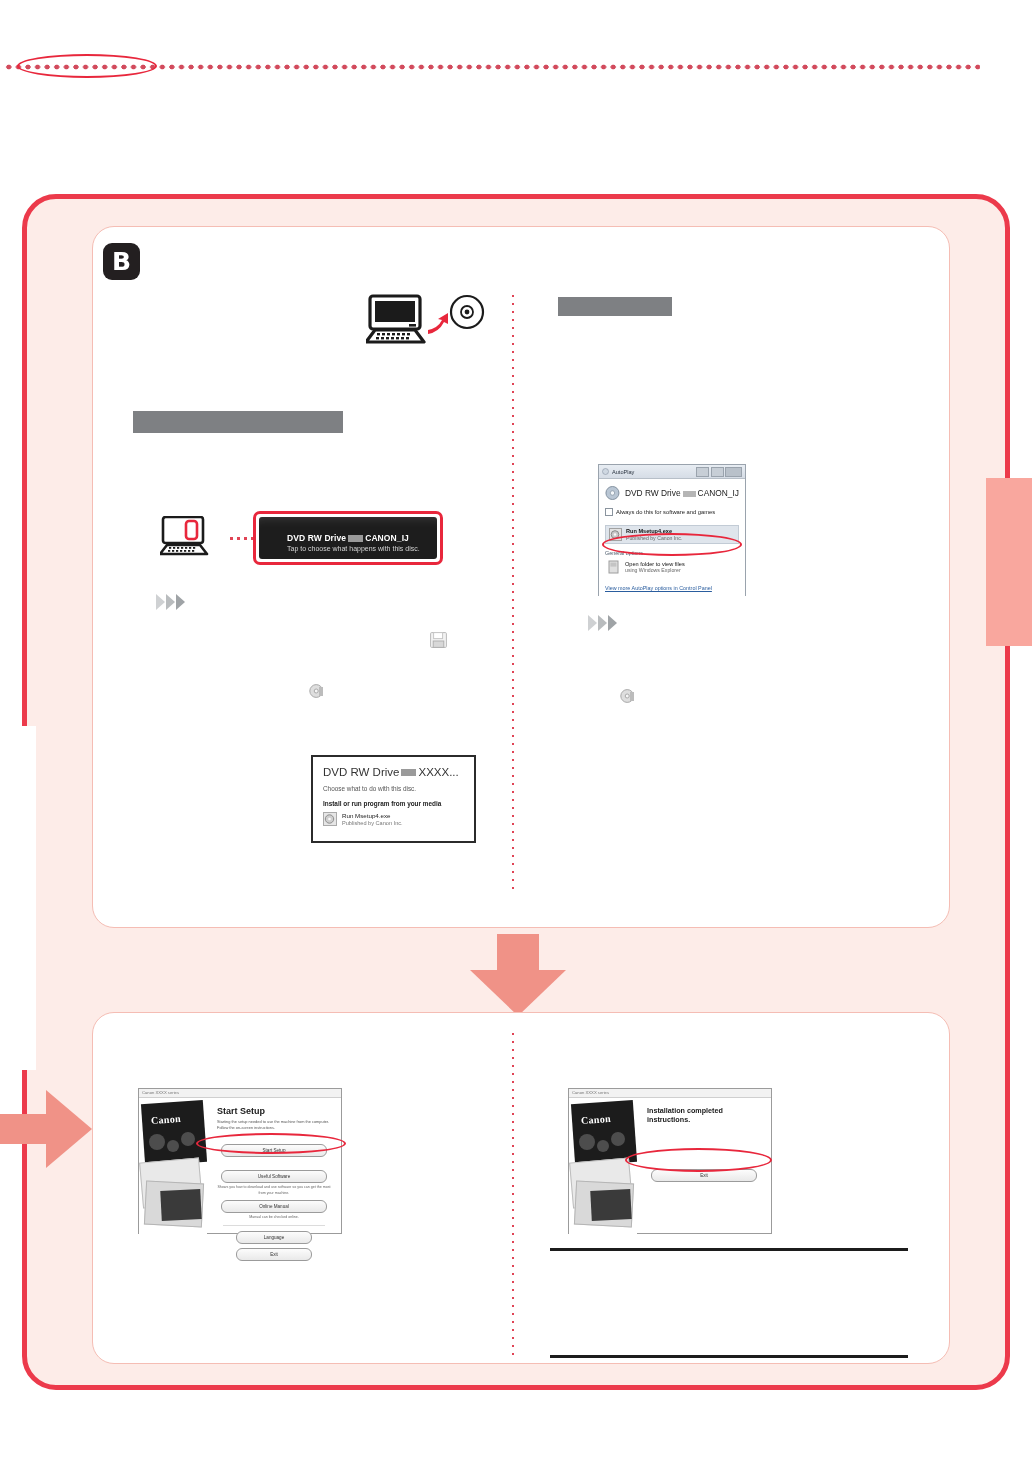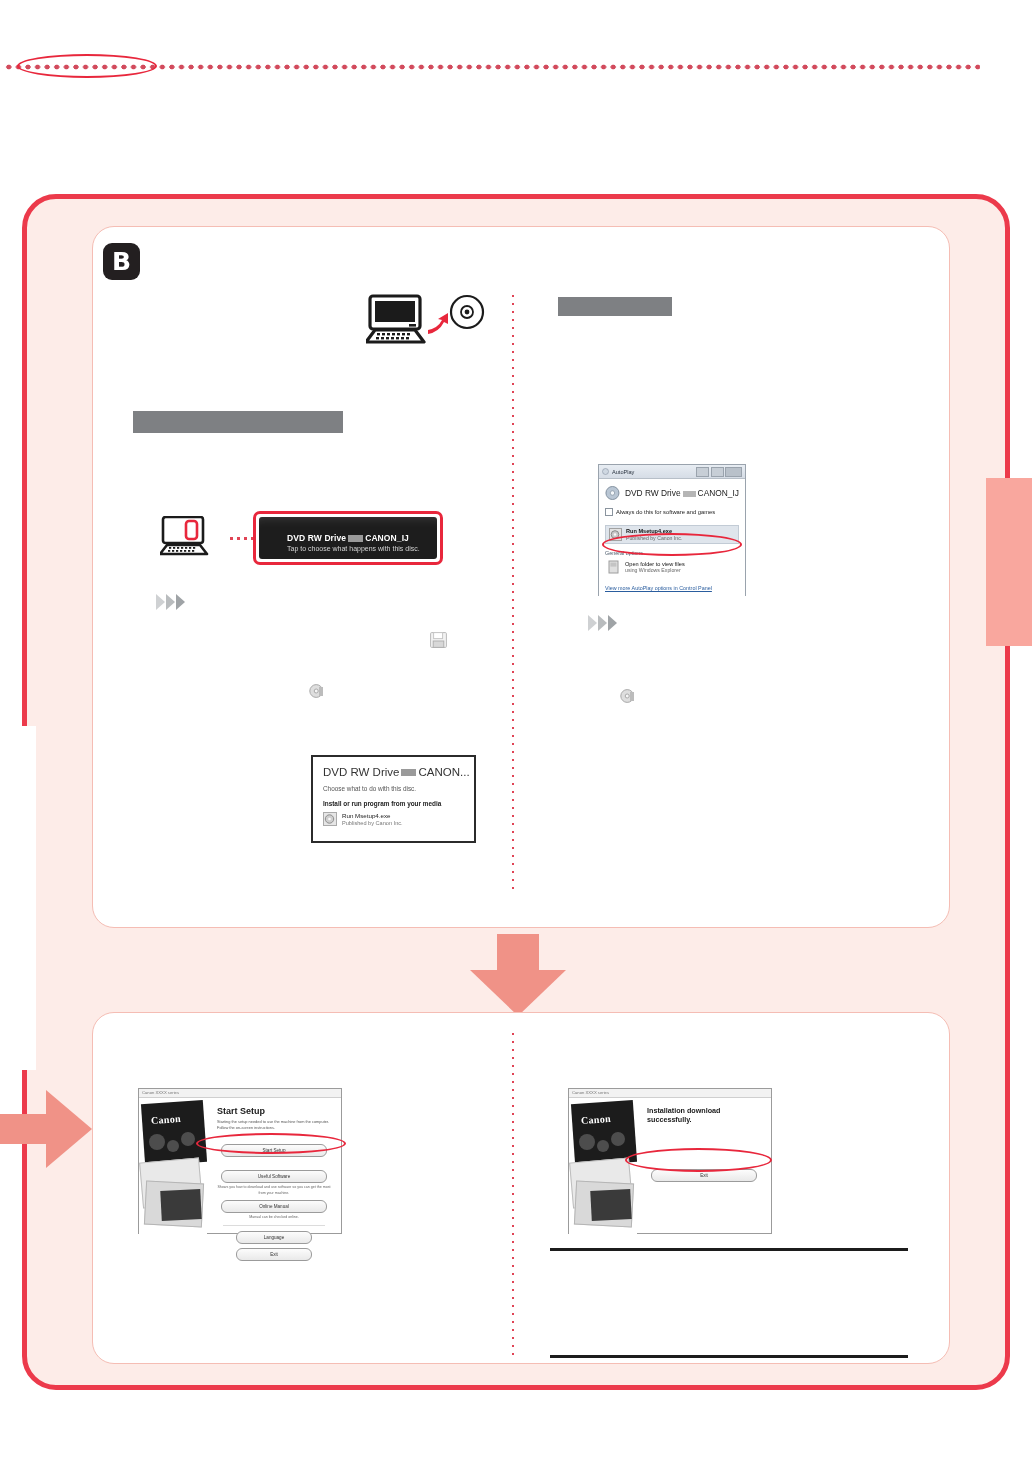--- a/index.html
+++ b/index.html
@@ -259,21 +259,21 @@
 </div>
 <div class="mini-icon" style="left:309px;top:683px;">
   <svg width="16" height="16" viewBox="0 0 16 16">
     <circle cx="7.2" cy="8" r="6.4" fill="#dedede" stroke="#a9a9a9"></circle>
     <circle cx="7.2" cy="8" r="2" fill="#f6f6f6" stroke="#a9a9a9"></circle>
     <rect x="10" y="4" width="4" height="9" fill="#bcbcbc"></rect>
   </svg>
 </div>
 
 <div class="disc-popup">
-  <div class="dp-title"><span>DVD RW Drive</span><span class="blk"></span><span>CANON...</span></div>
+  <div class="dp-title"><span>DVD RW Drive</span><span class="blk"></span><span>XXXX...</span></div>
   <div class="dp-sub">Choose what to do with this disc.</div>
   <div class="dp-head">Install or run program from your media</div>
   <div class="dp-row">
     <svg width="14" height="14" viewBox="0 0 14 14">
       <rect x="0.5" y="0.5" width="13" height="13" fill="#e6e6e6" stroke="#aaa"></rect>
       <circle cx="6.5" cy="7" r="4.2" fill="#cfcfcf" stroke="#8f8f8f"></circle>
       <circle cx="6.5" cy="7" r="1.3" fill="#fafafa"></circle>
     </svg>
     <div>
       <div class="dp-l1">Run Msetup4.exe</div>
@@ -403,21 +403,21 @@
       <div class="photo-dark"></div>
       <div class="logo">Canon</div>
       <div class="blob" style="left:10px;top:36px;width:16px;height:16px;"></div>
       <div class="blob" style="left:28px;top:42px;width:12px;height:12px;"></div>
       <div class="blob" style="left:42px;top:34px;width:14px;height:14px;"></div>
       <div class="photo-doc"></div>
       <div class="photo-doc2"></div>
       <div class="photo-bw"></div>
     </div>
     <div class="cw-main">
-      <div class="cw-h1 sm">Installation download successfully.</div>
+      <div class="cw-h1 sm">Installation completed instructions.</div>
       <div style="margin-top:45px;">
         <div class="cw-btn">Exit</div>
       </div>
     </div>
   </div>
 </div>
 <div class="ellipse-hi" id="hi-exit"></div>
 
 <div class="rule" id="rule-a"></div>
 <div class="rule" id="rule-b"></div>

